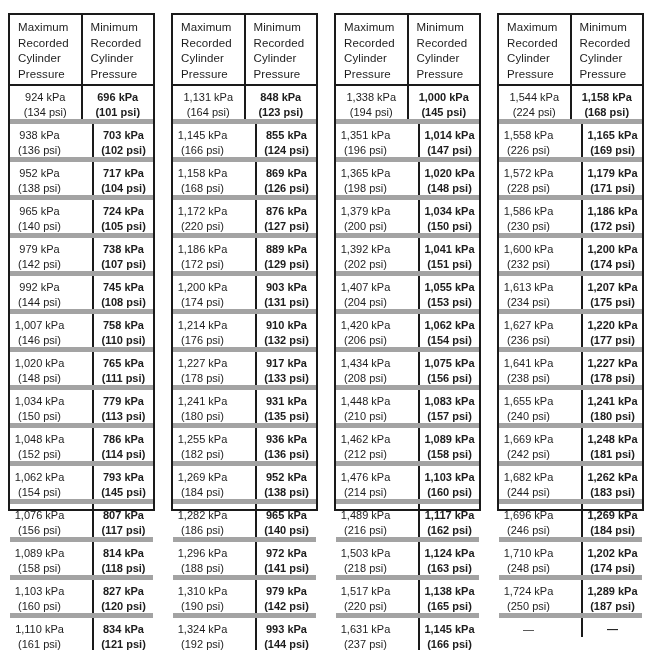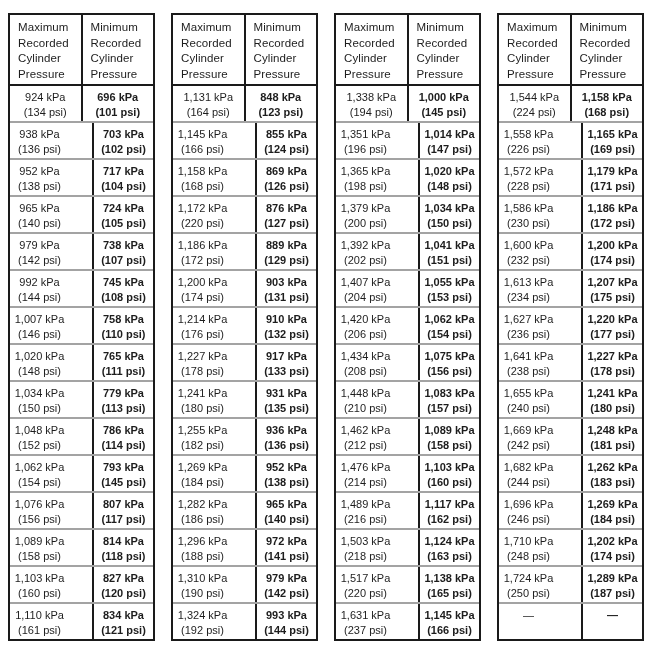--- a/index.html
+++ b/index.html
@@ -11,21 +11,21 @@
     position: relative;
     overflow: hidden;
   }
   .tables-row {
     position: absolute;
     top: 13px; left: 8px;
     display: flex;
     gap: 16px;
   }
   .ptable {
-    width: 147px; height: 628px;
+    width: 147px; height: 498px;
     border: 2px solid #1a1a1a;
     box-sizing: border-box;
     display: flex;
     flex-direction: column;
     background: #ffffff;
   }
   .thead {
     display: flex;
     flex: none;
     height: 71px;
@@ -40,21 +40,21 @@
     line-height: 15.5px;
     font-weight: 400;
     letter-spacing: 0.1px;
   }
   .hcell + .hcell { border-left: 2px solid #1a1a1a; }
   .trow {
     flex: 1 1 0;
     display: flex;
     box-sizing: border-box;
   }
-  .trow + .trow { border-top: 2px solid #a3a3a3; gap: 23px; }
+  .trow + .trow { border-top: 5px solid #a3a3a3; gap: 23px; }
   .tcell {
     flex: 1 1 0;
     box-sizing: border-box;
     text-align: center;
     padding-top: 4px;
     font-size: 11px;
     line-height: 14.5px;
   }
   .tcell + .tcell { border-left: 2px solid #1a1a1a; font-weight: bold; }
   .kpa, .psi { white-space: nowrap; }

